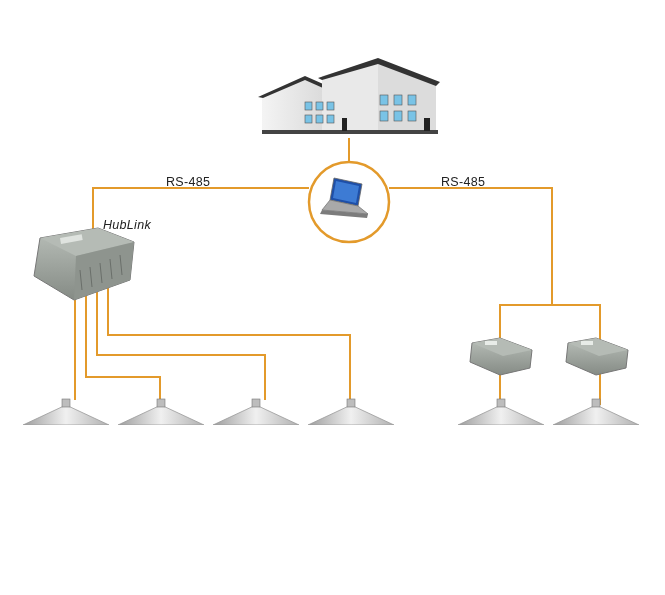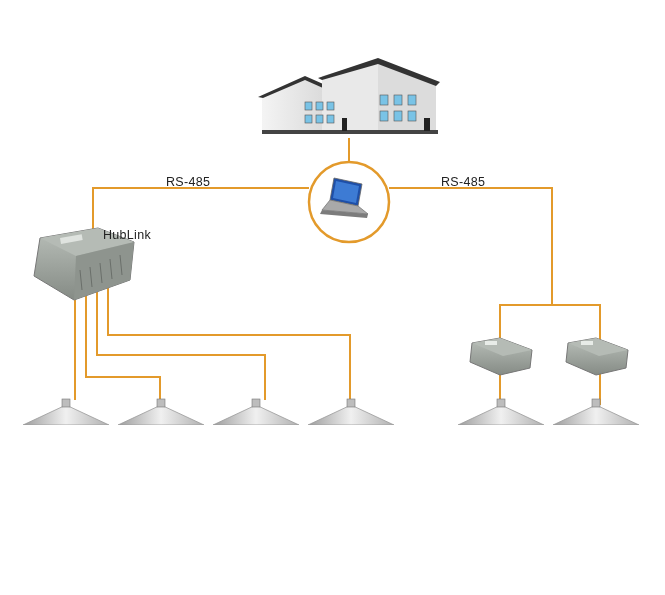--- a/index.html
+++ b/index.html
@@ -294,14 +294,14 @@
             <circle cx="621" cy="549" r="2.6" fill="#e6e6e6" stroke="#999" stroke-width="0.5"></circle>
             <circle cx="621" cy="565" r="2.6" fill="#e6e6e6" stroke="#999" stroke-width="0.5"></circle>
           </g>
           <rect x="592" y="399" width="8" height="8" fill="#bdbdbd" stroke="#777" stroke-width="0.6"></rect>
         </g>
       </g>
   </svg>
 
   <div class="lbl" style="left:166px;top:175px;">RS-485</div>
   <div class="lbl" style="left:441px;top:175px;">RS-485</div>
-  <div class="lbl" style="left:103px;top:228px;">HubLink</div>
+  <div class="lbl" style="left:103px;top:218px;font-style:italic;">HubLink</div>
 </div>
 
 </body></html>

